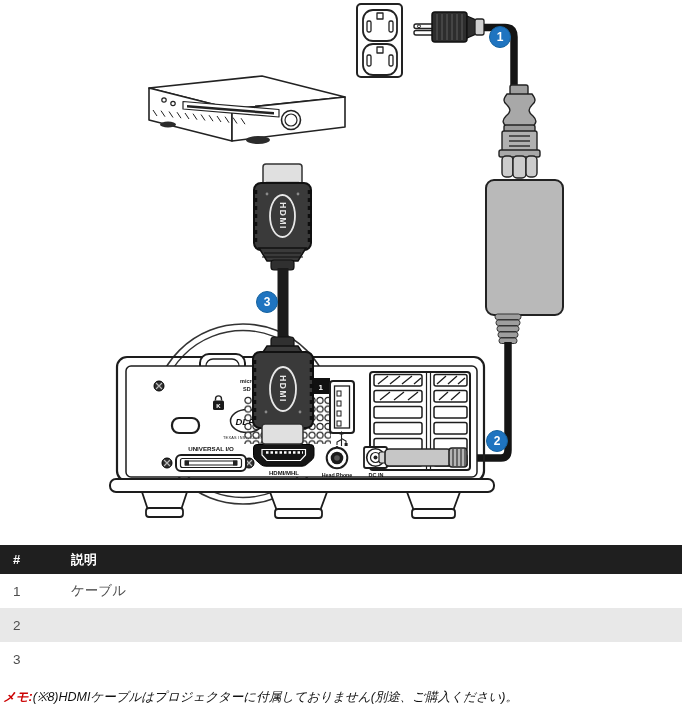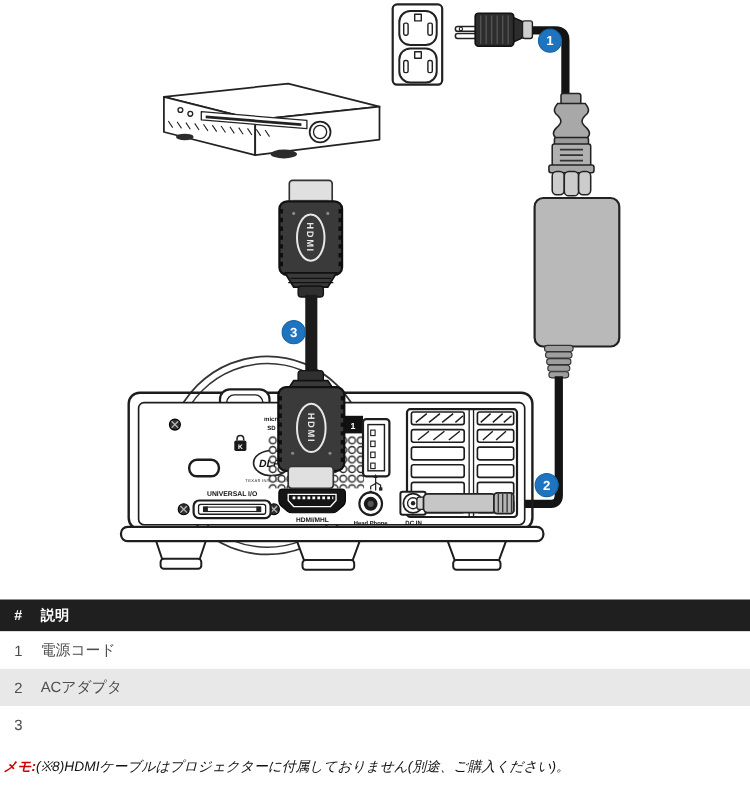--- a/index.html
+++ b/index.html
@@ -6,21 +6,21 @@
   body{width:682px;height:718px;font-family:"Liberation Sans",sans-serif;overflow:hidden;}
   .diagram{position:relative;width:682px;height:545px;}
   .diagram svg{display:block;}
   svg text{font-family:"Liberation Sans",sans-serif;}
   .parts-table{width:682px;}
   .pt-header{display:flex;align-items:center;height:29px;background:#1f1f1f;color:#fff;
     font-size:13px;font-weight:bold;}
   .pt-row{display:flex;align-items:center;height:34px;font-size:13.5px;color:#4d4d4d;background:#fff;}
   .pt-row.alt{background:#e8e8e8;}
   .col-num{width:24px;padding-left:13px;flex:none;}
-  .col-desc{flex:1;}
+  .col-desc{flex:1;margin-left:34px;}
   .note{margin-top:12px;padding-left:3px;font-size:12.5px;font-style:italic;color:#111;}
   .note .note-label{color:#cc0000;font-weight:bold;font-style:italic;}
 </style>
 </head>
 <body>
 
 <div class="diagram">
 <svg width="682" height="545" viewBox="0 0 682 545" xmlns="http://www.w3.org/2000/svg">
   <defs>
     <pattern id="dots" x="244" y="396" width="8" height="8.7" patternUnits="userSpaceOnUse">
@@ -267,24 +267,23 @@
 </svg>
 </div>
 
 <div class="parts-table">
   <div class="pt-header">
     <div class="col-num">#</div>
     <div class="col-desc">説明</div>
   </div>
   <div class="pt-row">
     <div class="col-num">1</div>
-    <div class="col-desc">電源コード</div>
+    <div class="col-desc">ケーブル</div>
   </div>
   <div class="pt-row alt">
     <div class="col-num">2</div>
-    <div class="col-desc">ACアダプタ</div>
   </div>
   <div class="pt-row">
     <div class="col-num">3</div>
   </div>
 </div>
 
 <p class="note"><span class="note-label">メモ:</span><span>(※8)HDMIケーブルはプロジェクターに付属しておりません(別途、ご購入ください)。</span></p>
 
 </body></html>

